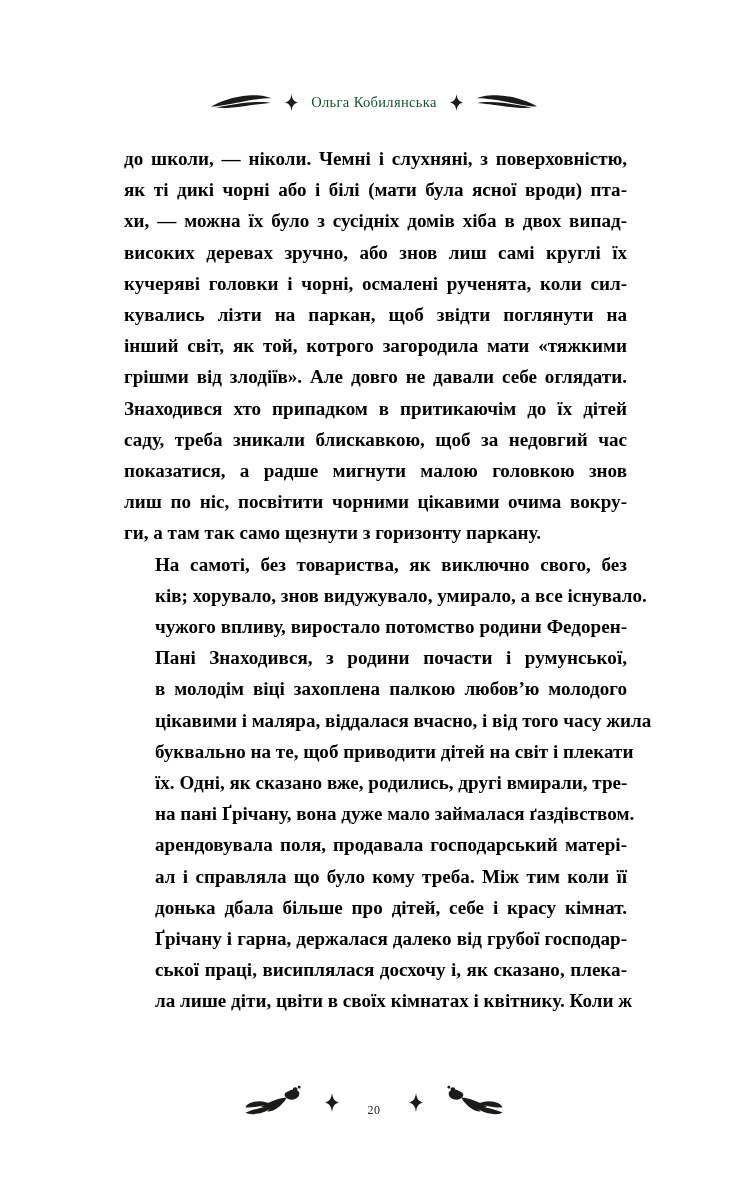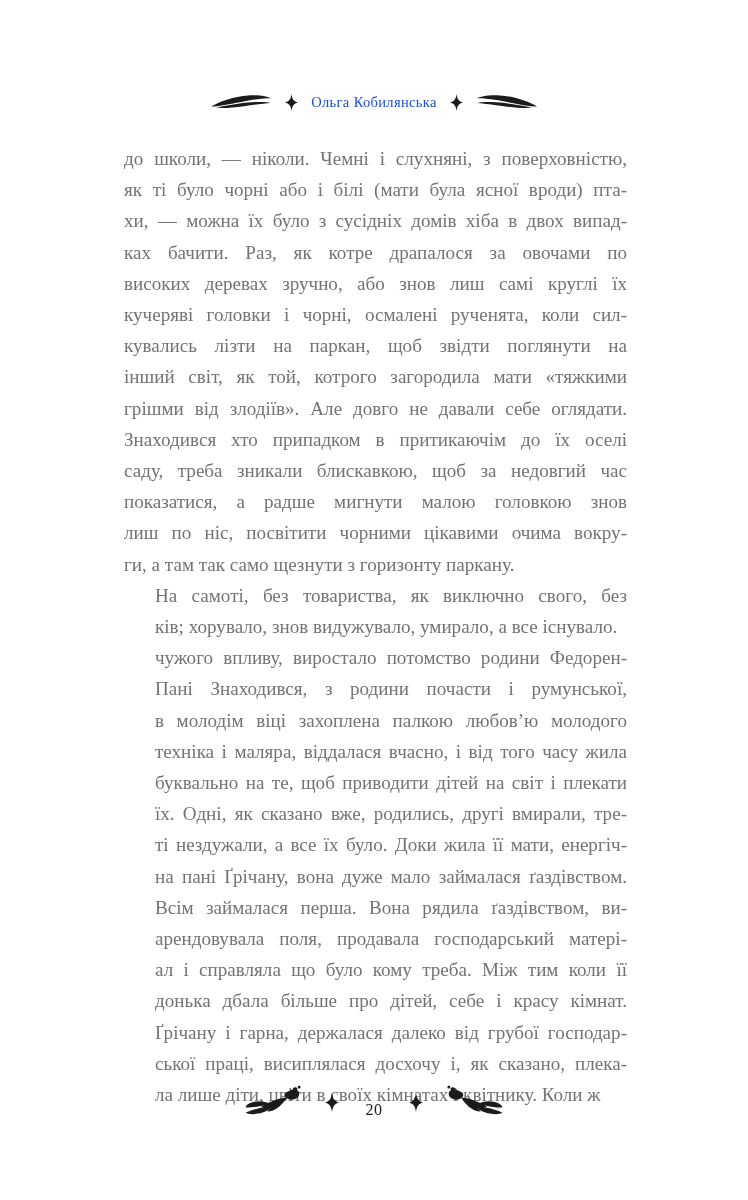--- a/index.html
+++ b/index.html
@@ -31,21 +31,21 @@
     width: 748px;
     display: flex;
     align-items: center;
     justify-content: center;
     gap: 13px;
     height: 32px;
   }
   .rh-title {
     font-size: 14.5px;
     letter-spacing: 0.35px;
-    color: #1d4ed8;
+    color: #14532d;
     white-space: nowrap;
     font-family: "Liberation Serif", "DejaVu Serif", serif;
   }
   .leaf-orn {
     display: block;
     width: 62px;
     height: 18px;
   }
   .leaf-orn.flip { transform: scaleX(-1); }
   .diamond {
@@ -56,21 +56,22 @@
 
   
   .body-text {
     position: absolute;
     top: 143px;
     left: 124px;
     width: 503px;
     font-size: 19.1px;
     line-height: 31.2px;
     text-align: justify;
-    color: #737373;
+    color: #000000;
+    font-weight: bold;
   }
   .body-text p {
     margin: 0;
     text-indent: 0;
     hyphens: manual;
     -webkit-hyphens: manual;
   }
   .body-text p.indent {
     text-indent: 31px;
   }
@@ -100,21 +101,21 @@
     gap: 22px;
     height: 40px;
   }
   .sprig {
     display: block;
     width: 66px;
     height: 34px;
   }
   .sprig.flip { transform: scaleX(-1); }
   .page-number {
-    font-size: 16px;
+    font-size: 12px;
     letter-spacing: 0.6px;
     color: #20201f;
     min-width: 26px;
     text-align: center;
     margin-top: 16px;
   }
   .foot-diamond {
     display: block;
     width: 14px;
     height: 19px;
@@ -147,48 +148,45 @@
       <svg viewBox="0 0 62 18" width="62" height="18" aria-hidden="true">
         <path d="M1 13.6 C10 8.2 24 3.4 38 2.4 C49 1.6 58 3.4 61 5.2 C56 5.2 46 6.0 36 8.0 C24 10.4 10 13.4 1 13.6 Z" fill="#1b1b1a"></path>
         <path d="M6 14.6 C16 12.4 30 10.0 42 9.2 C52 8.6 59 9.2 61 10.0 C54 10.6 44 11.8 34 13.2 C22 14.9 12 15.6 6 14.6 Z" fill="#1b1b1a"></path>
       </svg>
     </span>
   </div>
 
   <div class="body-text" id="body-text">
       <p>
         <span class="ln">до школи, — ніколи. Чемні і слухняні, з поверховністю,</span>
-        <span class="ln">як ті було чорні або і білі (мати була ясної вроди) пта-</span>
+        <span class="ln">як ті дикі чорні або і білі (мати була ясної вроди) пта-</span>
         <span class="ln">хи, — можна їх було з сусідніх домів хіба в двох випад-</span>
-        <span class="ln">ках бачити. Раз, як котре драпалося за овочами по</span>
         <span class="ln">високих деревах зручно, або знов лиш самі круглі їх</span>
         <span class="ln">кучеряві головки і чорні, осмалені рученята, коли сил-</span>
         <span class="ln">кувались лізти на паркан, щоб звідти поглянути на</span>
         <span class="ln">інший світ, як той, котрого загородила мати «тяжкими</span>
         <span class="ln">грішми від злодіїв». Але довго не давали себе оглядати.</span>
-        <span class="ln">Знаходився хто припадком в притикаючім до їх оселі</span>
+        <span class="ln">Знаходився хто припадком в притикаючім до їх дітей</span>
         <span class="ln">саду, треба зникали блискавкою, щоб за недовгий час</span>
         <span class="ln">показатися, а радше мигнути малою головкою знов</span>
         <span class="ln">лиш по ніс, посвітити чорними цікавими очима вокру-</span>
         <span class="ln last">ги, а там так само щезнути з горизонту паркану.</span>
       </p>
       <p class="indent">
         <span class="ln" style="text-indent: 31px;">На самоті, без товариства, як виключно свого, без</span>
         <span class="ln last">ків; хорувало, знов видужувало, умирало, а все існувало.</span>
         <span class="ln">чужого впливу, виростало потомство родини Федорен-</span>
       </p>
       <p class="indent">
         <span class="ln" style="text-indent: 31px;">Пані Знаходився, з родини почасти і румунської,</span>
         <span class="ln">в молодім віці захоплена палкою любов’ю молодого</span>
-        <span class="ln">техніка і маляра, віддалася вчасно, і від того часу жила</span>
+        <span class="ln">цікавими і маляра, віддалася вчасно, і від того часу жила</span>
         <span class="ln">буквально на те, щоб приводити дітей на світ і плекати</span>
         <span class="ln">їх. Одні, як сказано вже, родились, другі вмирали, тре-</span>
-        <span class="ln">ті нездужали, а все їх було. Доки жила її мати, енергіч-</span>
         <span class="ln">на пані Ґрічану, вона дуже мало займалася ґаздівством.</span>
-        <span class="ln">Всім займалася перша. Вона рядила ґаздівством, ви-</span>
         <span class="ln">арендовувала поля, продавала господарський матері-</span>
         <span class="ln">ал і справляла що було кому треба. Між тим коли її</span>
         <span class="ln">донька дбала більше про дітей, себе і красу кімнат.</span>
         <span class="ln">Ґрічану і гарна, держалася далеко від грубої господар-</span>
         <span class="ln">ської праці, висиплялася досхочу і, як сказано, плека-</span>
         <span class="ln last">ла лише діти, цвіти в своїх кімнатах і квітнику. Коли ж</span>
       </p>
     </div>
 
   <div class="footer">

